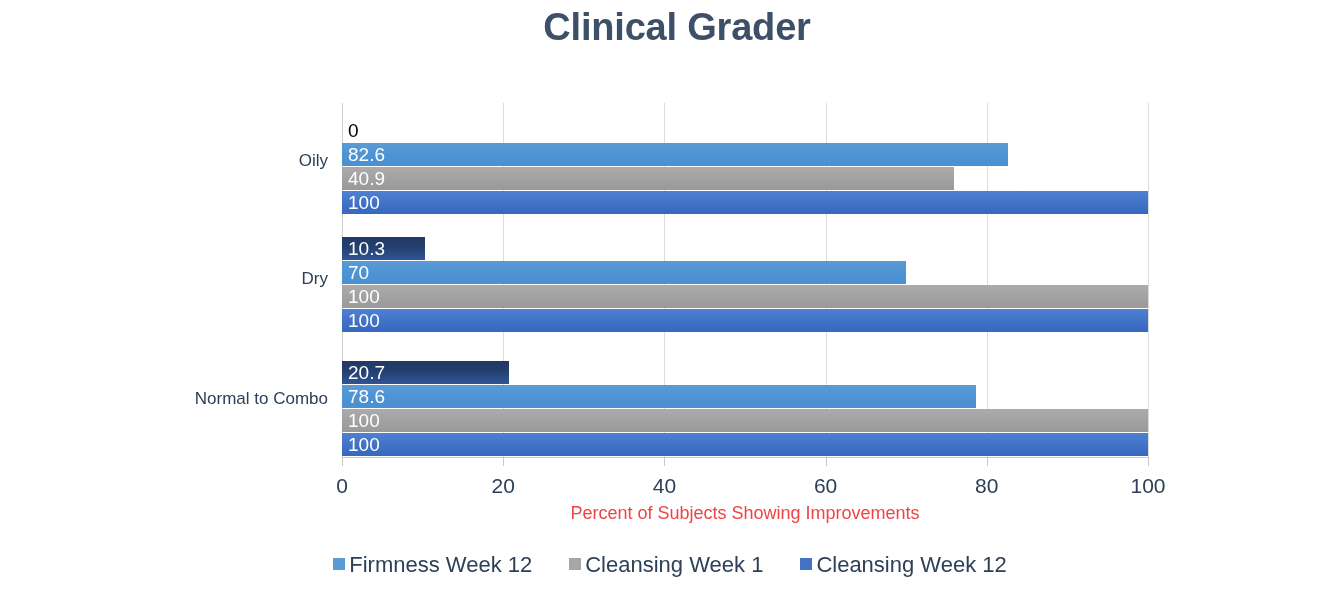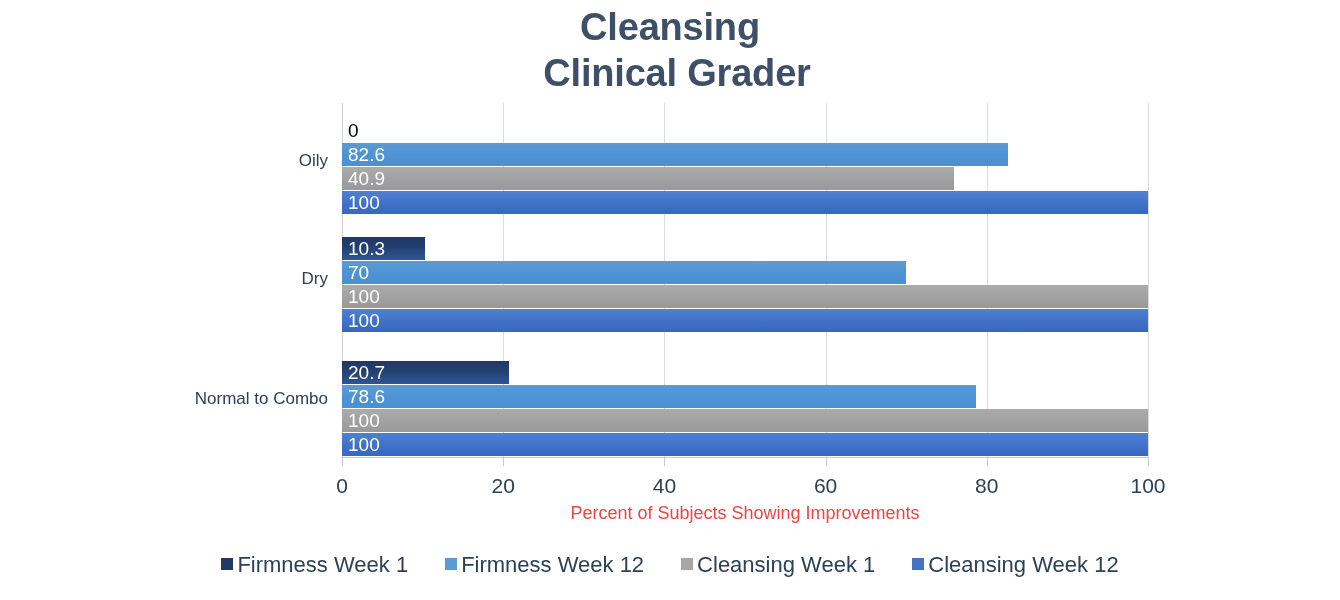--- a/index.html
+++ b/index.html
@@ -168,21 +168,20 @@
     position: relative;
     top: -1px;
   }
 </style>
 </head>
 <body>
 
 <div id="chart-root">
 
   <div class="chart-title">
-    <span>Cleansing</span>
     <span class="line2">Clinical Grader</span>
   </div>
 
   <div class="plot" id="plot">
       <div class="gridline axis0" style="left: 0px;"></div>
       <div class="gridline" style="left: 161.2px;"></div>
       <div class="gridline" style="left: 322.4px;"></div>
       <div class="gridline" style="left: 483.6px;"></div>
       <div class="gridline" style="left: 644.8px;"></div>
       <div class="gridline" style="left: 806px;"></div>
@@ -259,24 +258,20 @@
       <div class="tick-label" style="left: 1148px;">100</div>
       <div class="cat-label" style="top: 151px;">Oily</div>
       <div class="cat-label" style="top: 269px;">Dry</div>
       <div class="cat-label" style="top: 389px;">Normal to Combo</div>
     </div>
 
   <div class="axis-title">Percent of Subjects Showing Improvements</div>
 
   <div class="legend" id="legend">
       <div class="legend-item">
-        <span class="legend-swatch" style="background: rgb(32, 56, 100);"></span>
-        <span>Firmness Week 1</span>
-      </div>
-      <div class="legend-item">
         <span class="legend-swatch" style="background: rgb(91, 155, 213);"></span>
         <span>Firmness Week 12</span>
       </div>
       <div class="legend-item">
         <span class="legend-swatch" style="background: rgb(166, 166, 166);"></span>
         <span>Cleansing Week 1</span>
       </div>
       <div class="legend-item">
         <span class="legend-swatch" style="background: rgb(68, 114, 196);"></span>
         <span>Cleansing Week 12</span>

